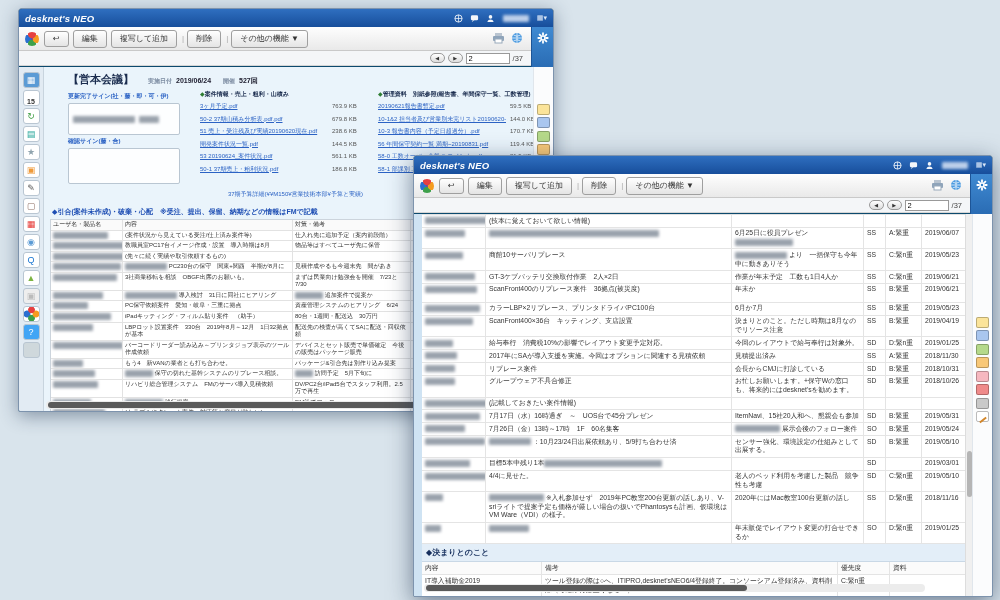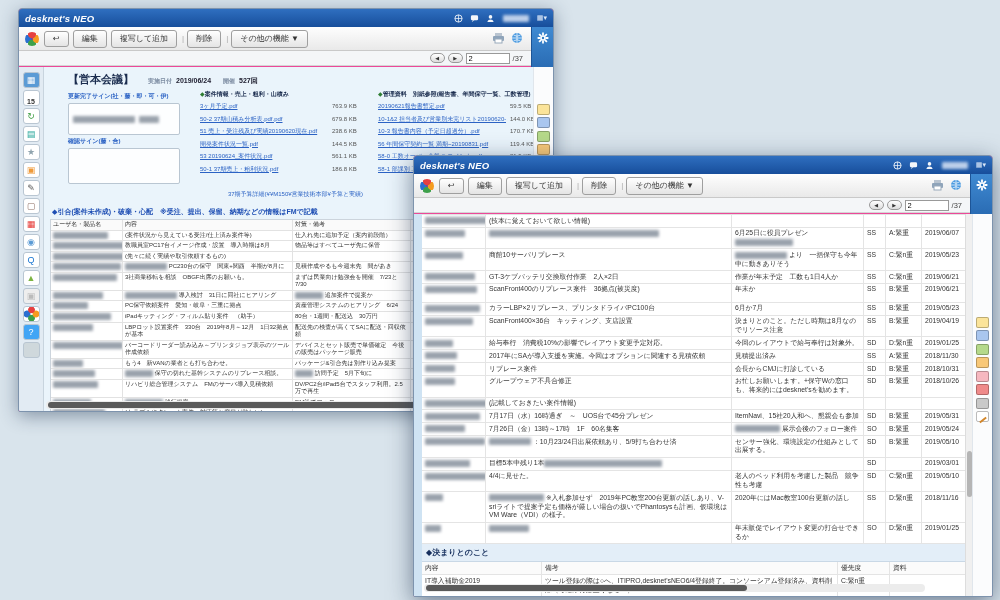--- a/index.html
+++ b/index.html
@@ -1,19 +1,19 @@
 <!DOCTYPE html>
 <html><head>
 <meta charset="utf-8">
 <style>
   * { box-sizing: border-box; margin:0; padding:0; }
   html,body { width:1000px; height:600px; overflow:hidden; }
   body { background:#d9e4ec; font-family:"Liberation Sans","DejaVu Sans",sans-serif; position:relative; }
 
-  .win { position:absolute; background:#ec4899; border:1px solid #7d93ad; border-radius:4px 4px 2px 2px;
+  .win { position:absolute; background:#0c4a6e; border:1px solid #7d93ad; border-radius:4px 4px 2px 2px;
          box-shadow:0 4px 18px rgba(30,50,80,.45); overflow:hidden; }
   #win-back  { left:18px;  top:8px;   width:536px; height:404px; z-index:1; }
   #win-front { left:413px; top:155px; width:580px; height:442px; z-index:2; box-shadow:0 6px 24px rgba(20,40,70,.55); }
 
   
   .tb { height:18px; background:linear-gradient(#2f6fc0,#174e9b); display:flex; align-items:center; padding:0 6px; color:#fff; }
   .tb .logo { font-weight:bold; font-style:italic; font-size:9.5px; letter-spacing:.2px; white-space:nowrap; }
   .tb .sp { flex:1; }
   .tb svg { display:block; }
   .tbicon { margin-left:7px; opacity:.95; }

